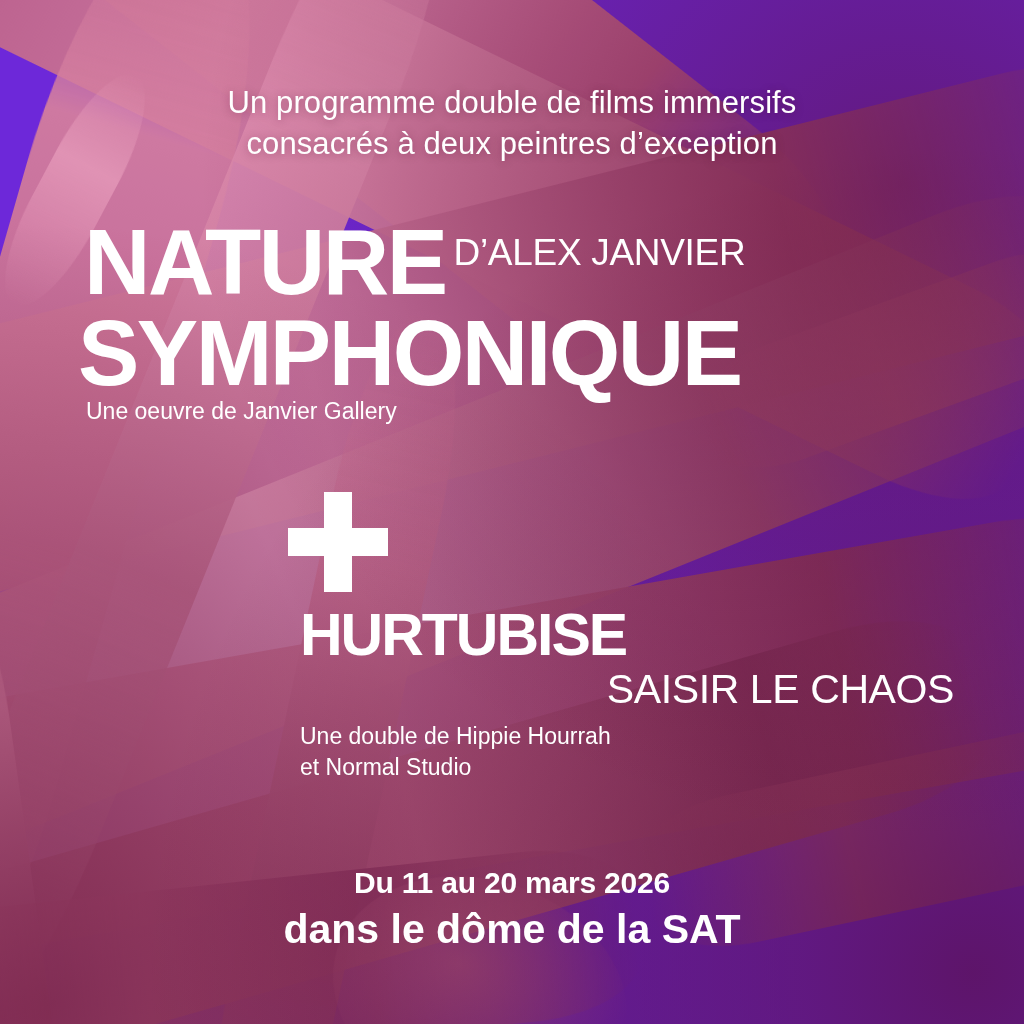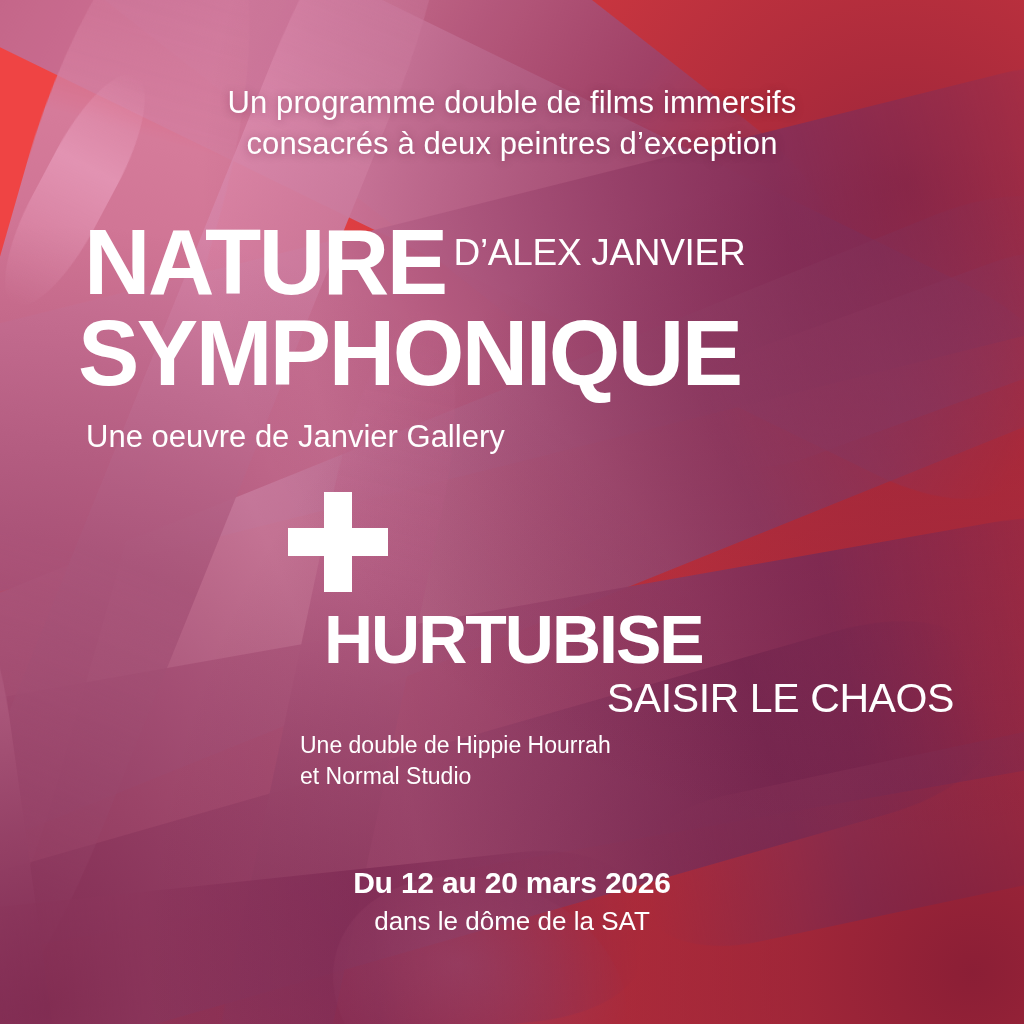--- a/index.html
+++ b/index.html
@@ -5,21 +5,21 @@
   html, body {
     margin: 0;
     padding: 0;
     background: #000;
   }
   .poster {
     position: relative;
     width: 1024px;
     height: 1024px;
     overflow: hidden;
-    background: #ef4444;
+    background: #6d28d9;
     font-family: "Liberation Sans", sans-serif;
     color: #ffffff;
   }
 
   
   .bg {
     position: absolute;
     inset: 0;
     overflow: hidden;
   }
@@ -202,23 +202,23 @@
   .title-big-2 {
     font-size: 92px;
     line-height: .92;
     font-weight: 700;
     letter-spacing: -2.5px;
     text-transform: uppercase;
     margin-top: 8px;
     margin-left: -6px;
   }
   .credits {
-    margin-top: 20px;
+    margin-top: 0;
     margin-left: 2px;
-    font-size: 31px;
+    font-size: 23px;
     line-height: 1.35;
     font-weight: 400;
   }
 
   .plus {
     position: absolute;
     top: 492px;
     left: 288px;
     width: 100px;
     height: 100px;
@@ -236,26 +236,25 @@
     background: #fff;
   }
 
   .block-hurtubise {
     position: absolute;
     top: 608px;
     left: 300px;
     right: 70px;
   }
   .title-hurtubise {
-    font-size: 68px;
+    font-size: 59px;
     line-height: .92;
     font-weight: 700;
     letter-spacing: -2px;
     text-transform: uppercase;
-    margin-left: 24px;
   }
   .subtitle-hurtubise {
     margin-top: 6px;
     font-size: 41px;
     line-height: 1.05;
     font-weight: 400;
     letter-spacing: -.4px;
     text-transform: uppercase;
     text-align: right;
   }
@@ -272,22 +271,22 @@
     top: 866px;
     text-align: center;
   }
   .footer-dates {
     font-size: 30px;
     font-weight: 700;
     letter-spacing: -.2px;
   }
   .footer-venue {
     margin-top: 6px;
-    font-size: 26px;
-    font-weight: 400;
+    font-size: 41px;
+    font-weight: 700;
   }
 </style>
 </head>
 <body>
 
 <div class="poster">
 
   <div class="bg">
     <div class="stroke s1"></div>
     <div class="stroke s2"></div>
@@ -335,18 +334,18 @@
     <div class="block-hurtubise">
       <div class="title-hurtubise">HURTUBISE</div>
       <div class="subtitle-hurtubise">SAISIR LE CHAOS</div>
       <div class="credits-hurtubise">
         <div>Une double de Hippie Hourrah</div>
         <div>et Normal Studio</div>
       </div>
     </div>
 
     <div class="footer">
-      <div class="footer-dates">Du 12 au 20 mars 2026</div>
+      <div class="footer-dates">Du 11 au 20 mars 2026</div>
       <div class="footer-venue">dans le dôme de la SAT</div>
     </div>
 
   </div>
 </div>
 
 </body></html>

